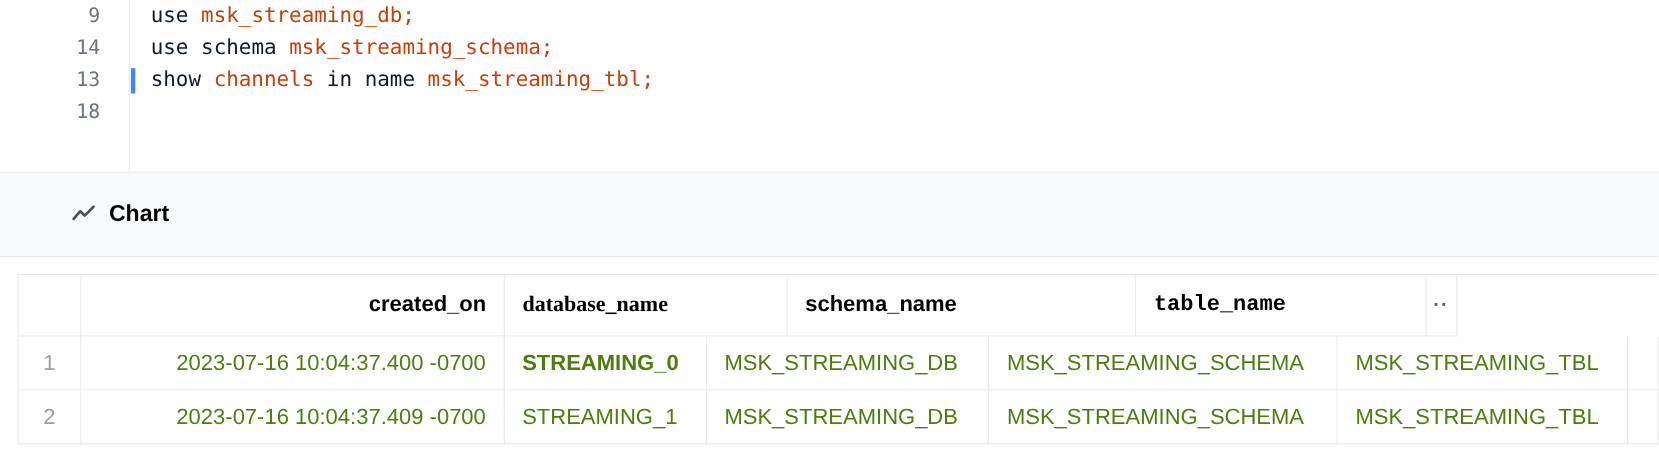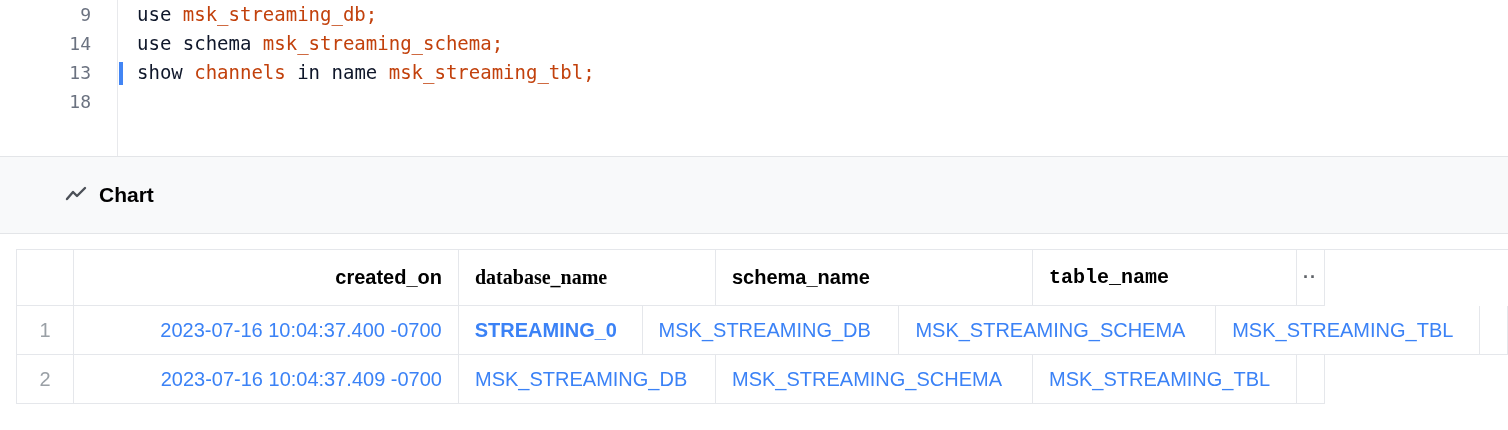--- a/index.html
+++ b/index.html
@@ -150,21 +150,21 @@
   .header-row .cell {
     height: 56px;
     font-size: 20px;
     font-weight: bold;
     color: #000000;
     background: #ffffff;
   }
   .body-row .cell {
     height: 49px;
     font-size: 20px;
-    color: #3b82f6;
+    color: #4d7c0f;
     background: #ffffff;
   }
   .c-rownum { width: 57px; justify-content: center; padding: 0; color: #9aa0a6 !important; font-size: 19px; }
   .c-created { width: 385px; justify-content: flex-end; }
   .c-name { width: 184px; }
   .c-db { width: 257px; }
   .c-schema { width: 317px; }
   .c-table { width: 264px; }
   .c-more { width: 28px; padding: 0 6px; }
   .header-row .c-more { color: #5f6368; letter-spacing: 1px; font-size: 18px; }
@@ -213,20 +213,21 @@
         <div class="cell c-created" style="justify-content: flex-end;">2023-07-16 10:04:37.400 -0700</div>
         <div class="cell c-name" style="justify-content: flex-start; font-weight: bold;">STREAMING_0</div>
         <div class="cell c-db" style="justify-content: flex-start;">MSK_STREAMING_DB</div>
         <div class="cell c-schema" style="justify-content: flex-start;">MSK_STREAMING_SCHEMA</div>
         <div class="cell c-table" style="justify-content: flex-start;">MSK_STREAMING_TBL</div>
         <div class="cell c-more" style="justify-content: flex-start;"></div>
       </div>
       <div class="grid-row body-row">
         <div class="cell c-rownum" style="justify-content: center;">2</div>
         <div class="cell c-created" style="justify-content: flex-end;">2023-07-16 10:04:37.409 -0700</div>
+        <div class="cell c-name" style="justify-content: flex-start;">STREAMING_1</div>
         <div class="cell c-db" style="justify-content: flex-start;">MSK_STREAMING_DB</div>
         <div class="cell c-schema" style="justify-content: flex-start;">MSK_STREAMING_SCHEMA</div>
         <div class="cell c-table" style="justify-content: flex-start;">MSK_STREAMING_TBL</div>
         <div class="cell c-more" style="justify-content: flex-start;"></div>
       </div>
     </div>
 
 </div>
 
 </body></html>

